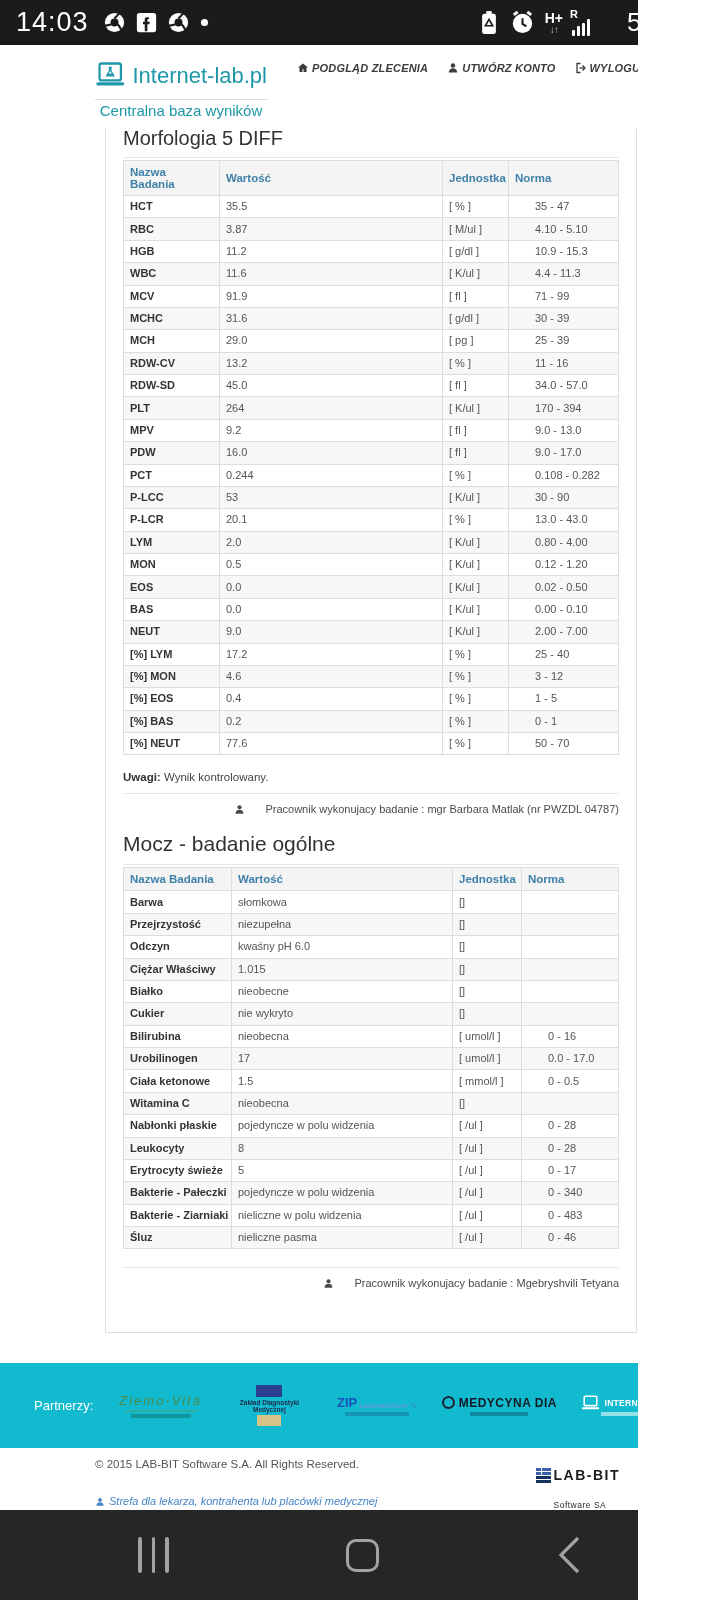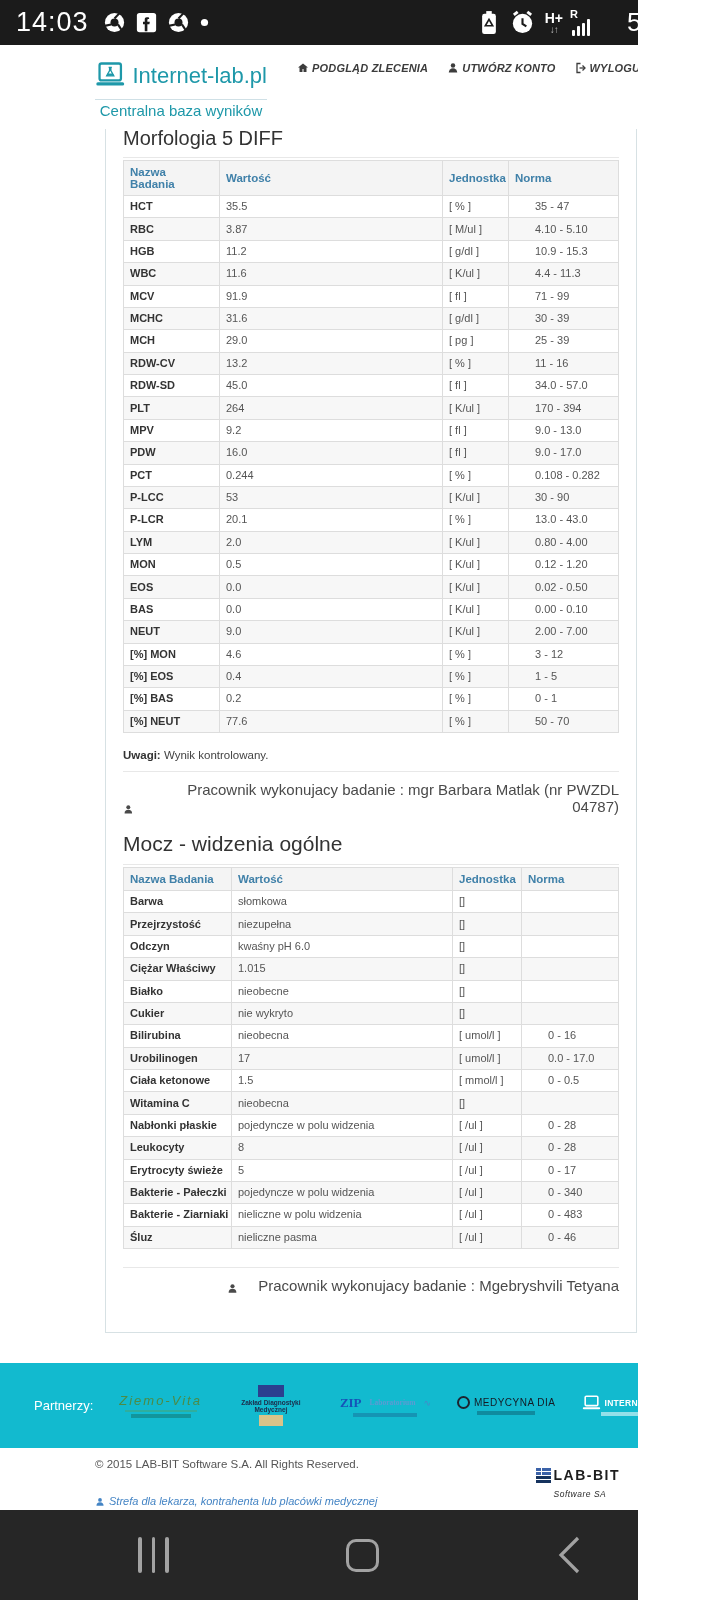--- a/index.html
+++ b/index.html
@@ -45,54 +45,54 @@
     border:1px solid #ddd;font-weight:bold;}
   td{font-size:11px;line-height:13px;color:#555;padding:4.2px 6px;border:1px solid #ddd;
     overflow:hidden;white-space:nowrap;}
   td.c-name{font-weight:bold;color:#333;}
   td.c-norm{padding-left:26px;}
   tbody tr:nth-child(even){background:#f7f7f7;}
   .note{margin-top:16px;font-size:11.5px;color:#444;}
   .note b{color:#333;}
   .rule.after-note{margin-top:10px;}
   .rule.after-table{margin-top:18px;}
-  .tech{margin-top:9px;text-align:right;font-size:15px;color:#4a4a4a;
+  .tech{margin-top:9px;text-align:right;font-size:11px;color:#4a4a4a;
     display:flex;justify-content:flex-end;align-items:flex-end;gap:20px;}
 
   
   .footer{position:absolute;top:1363px;left:0;width:720px;height:85px;background:var(--cyan);
     display:flex;align-items:center;padding:8px 34px;box-sizing:border-box;gap:26px;}
   .partners-label{color:#fff;font-size:13px;flex:0 0 auto;}
   .partners{flex:1;display:flex;align-items:center;justify-content:space-between;}
   .p-logo{display:flex;flex-direction:column;align-items:center;gap:2px;cursor:pointer;}
   .zv-text{font-size:13px;letter-spacing:2px;color:#4c8b46;font-style:italic;}
   .zv-bar{width:72px;height:2px;background:#2fae9e;}
   .zv-micro{width:60px;height:4px;background:rgba(20,80,60,.35);}
   .zdm-flag{width:26px;height:12px;background:#2b3f8f;}
   .zdm-text{font-size:6.5px;color:#1c2b4a;width:86px;text-align:center;font-weight:bold;}
   .zdm-bar{width:24px;height:11px;background:#d9c389;}
-  .zip-row{display:flex;align-items:center;gap:8px;font-family:Liberation Serif, serif;}
+  .zip-row{display:flex;align-items:flex-end;gap:2px;}
   .zip-zip{font-size:13px;font-weight:800;color:#1653b8;}
   .zip-lab{font-size:7.5px;color:#5d9bd3;font-weight:bold;}
   .zip-sq{font-size:9px;color:#4a86c8;}
   .zip-micro{width:64px;height:4px;background:rgba(30,60,120,.30);}
   .med-row{display:flex;align-items:center;gap:4px;}
   .med-circ{width:13px;height:13px;border-radius:50%;border:2.5px solid #1d2430;box-sizing:border-box;}
-  .med-text{font-size:10px;font-weight:normal;color:#141a24;letter-spacing:.5px;}
+  .med-text{font-size:12px;font-weight:bold;color:#141a24;letter-spacing:.5px;}
   .med-micro{width:58px;height:4px;background:rgba(10,30,50,.30);}
   .imed-row{display:flex;align-items:center;gap:4px;}
   .imed-text{font-size:8.5px;font-weight:bold;color:#fff;letter-spacing:.3px;}
   .imed-micro{width:66px;height:4px;background:rgba(255,255,255,.55);}
 
   .subfooter{position:absolute;top:1448px;left:0;width:720px;height:62px;background:#fff;}
   .copyright{position:absolute;left:95px;top:10px;font-size:11.5px;color:#555;}
   .brand{position:absolute;right:100px;top:20px;display:flex;align-items:flex-start;gap:3px;cursor:pointer;}
   .brand-text{line-height:1;}
   .brand-name{font-size:14px;font-weight:bold;color:#1d1d1d;letter-spacing:1.5px;}
-  .brand-sub{font-size:8.5px;color:#2b2b2b;margin-top:8px;letter-spacing:.5px;font-style:italic;}
+  .brand-sub{font-size:8.5px;color:#2b2b2b;margin-top:19px;letter-spacing:.5px;}
   .doclink{position:absolute;left:95px;top:47px;display:flex;align-items:flex-end;gap:4px;
     font-size:11px;color:var(--linkblue);cursor:pointer;font-style:italic;}
 
   
   .navbar{position:absolute;top:1510px;left:0;width:720px;height:90px;background:#262626;
     display:flex;align-items:center;justify-content:space-between;padding:0 138px;box-sizing:border-box;z-index:10;}
   .nb-btn{display:flex;align-items:center;justify-content:center;cursor:pointer;}
   .nb-recents{display:flex;gap:10px;}
   .nb-recents i{display:block;width:3.5px;height:36px;background:#a2a2a2;border-radius:2px;}
   .nb-home{width:33px;height:33px;border:3px solid #a2a2a2;border-radius:10px;box-sizing:border-box;}
@@ -333,20 +333,26 @@
               <td class="c-unit">[ K/ul ]</td>
               <td class="c-norm">0.00 - 0.10</td>
             </tr>
             <tr>
               <td class="c-name">NEUT</td>
               <td class="c-value">9.0</td>
               <td class="c-unit">[ K/ul ]</td>
               <td class="c-norm">2.00 - 7.00</td>
             </tr>
             <tr>
+              <td class="c-name">[%] LYM</td>
+              <td class="c-value">17.2</td>
+              <td class="c-unit">[ % ]</td>
+              <td class="c-norm">25 - 40</td>
+            </tr>
+            <tr>
               <td class="c-name">[%] MON</td>
               <td class="c-value">4.6</td>
               <td class="c-unit">[ % ]</td>
               <td class="c-norm">3 - 12</td>
             </tr>
             <tr>
               <td class="c-name">[%] EOS</td>
               <td class="c-value">0.4</td>
               <td class="c-unit">[ % ]</td>
               <td class="c-norm">1 - 5</td>
@@ -370,21 +376,21 @@
       <div class="tech">
         <svg width="11" height="11" viewBox="0 0 24 24" fill="#4a4a4a">
             <circle cx="12" cy="7" r="4.5"></circle>
             <path d="M3.5 21 a8.5 8.5 0 0 1 17 0 Z"></path>
           </svg>
         <span>Pracownik wykonujacy badanie : mgr Barbara Matlak (nr PWZDL 04787)</span>
       </div>
     </div>
 
     <div>
-      <div class="sec-title sec-title2">Mocz - widzenia ogólne</div>
+      <div class="sec-title sec-title2">Mocz - badanie ogólne</div>
       <div class="rule"></div>
       <table>
         <colgroup>
             <col style="width:108px">
             <col style="width:221px">
             <col style="width:69px">
             <col>
           </colgroup>
         <thead>
           <tr>

